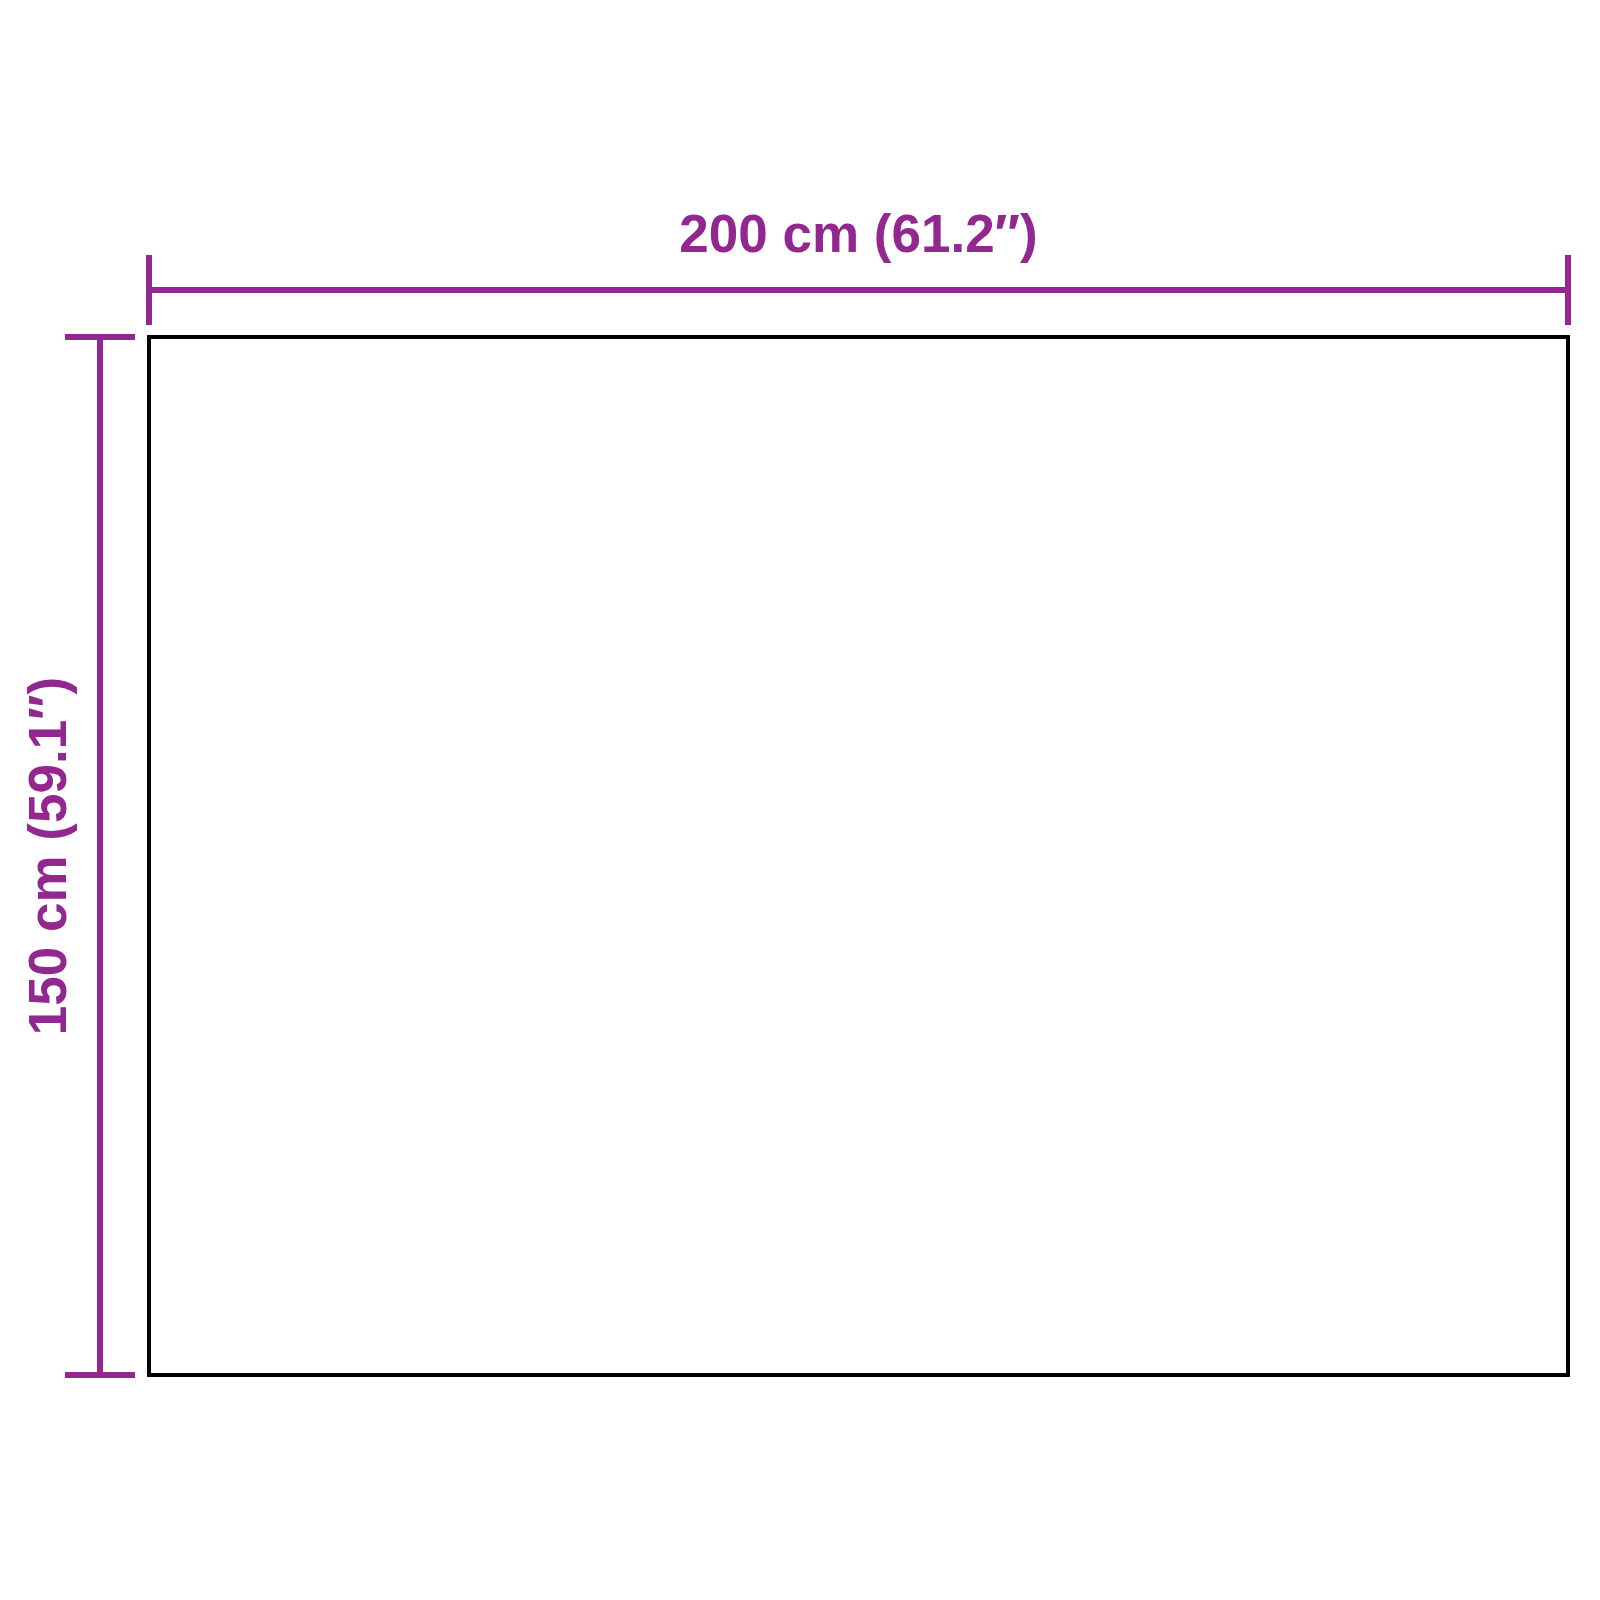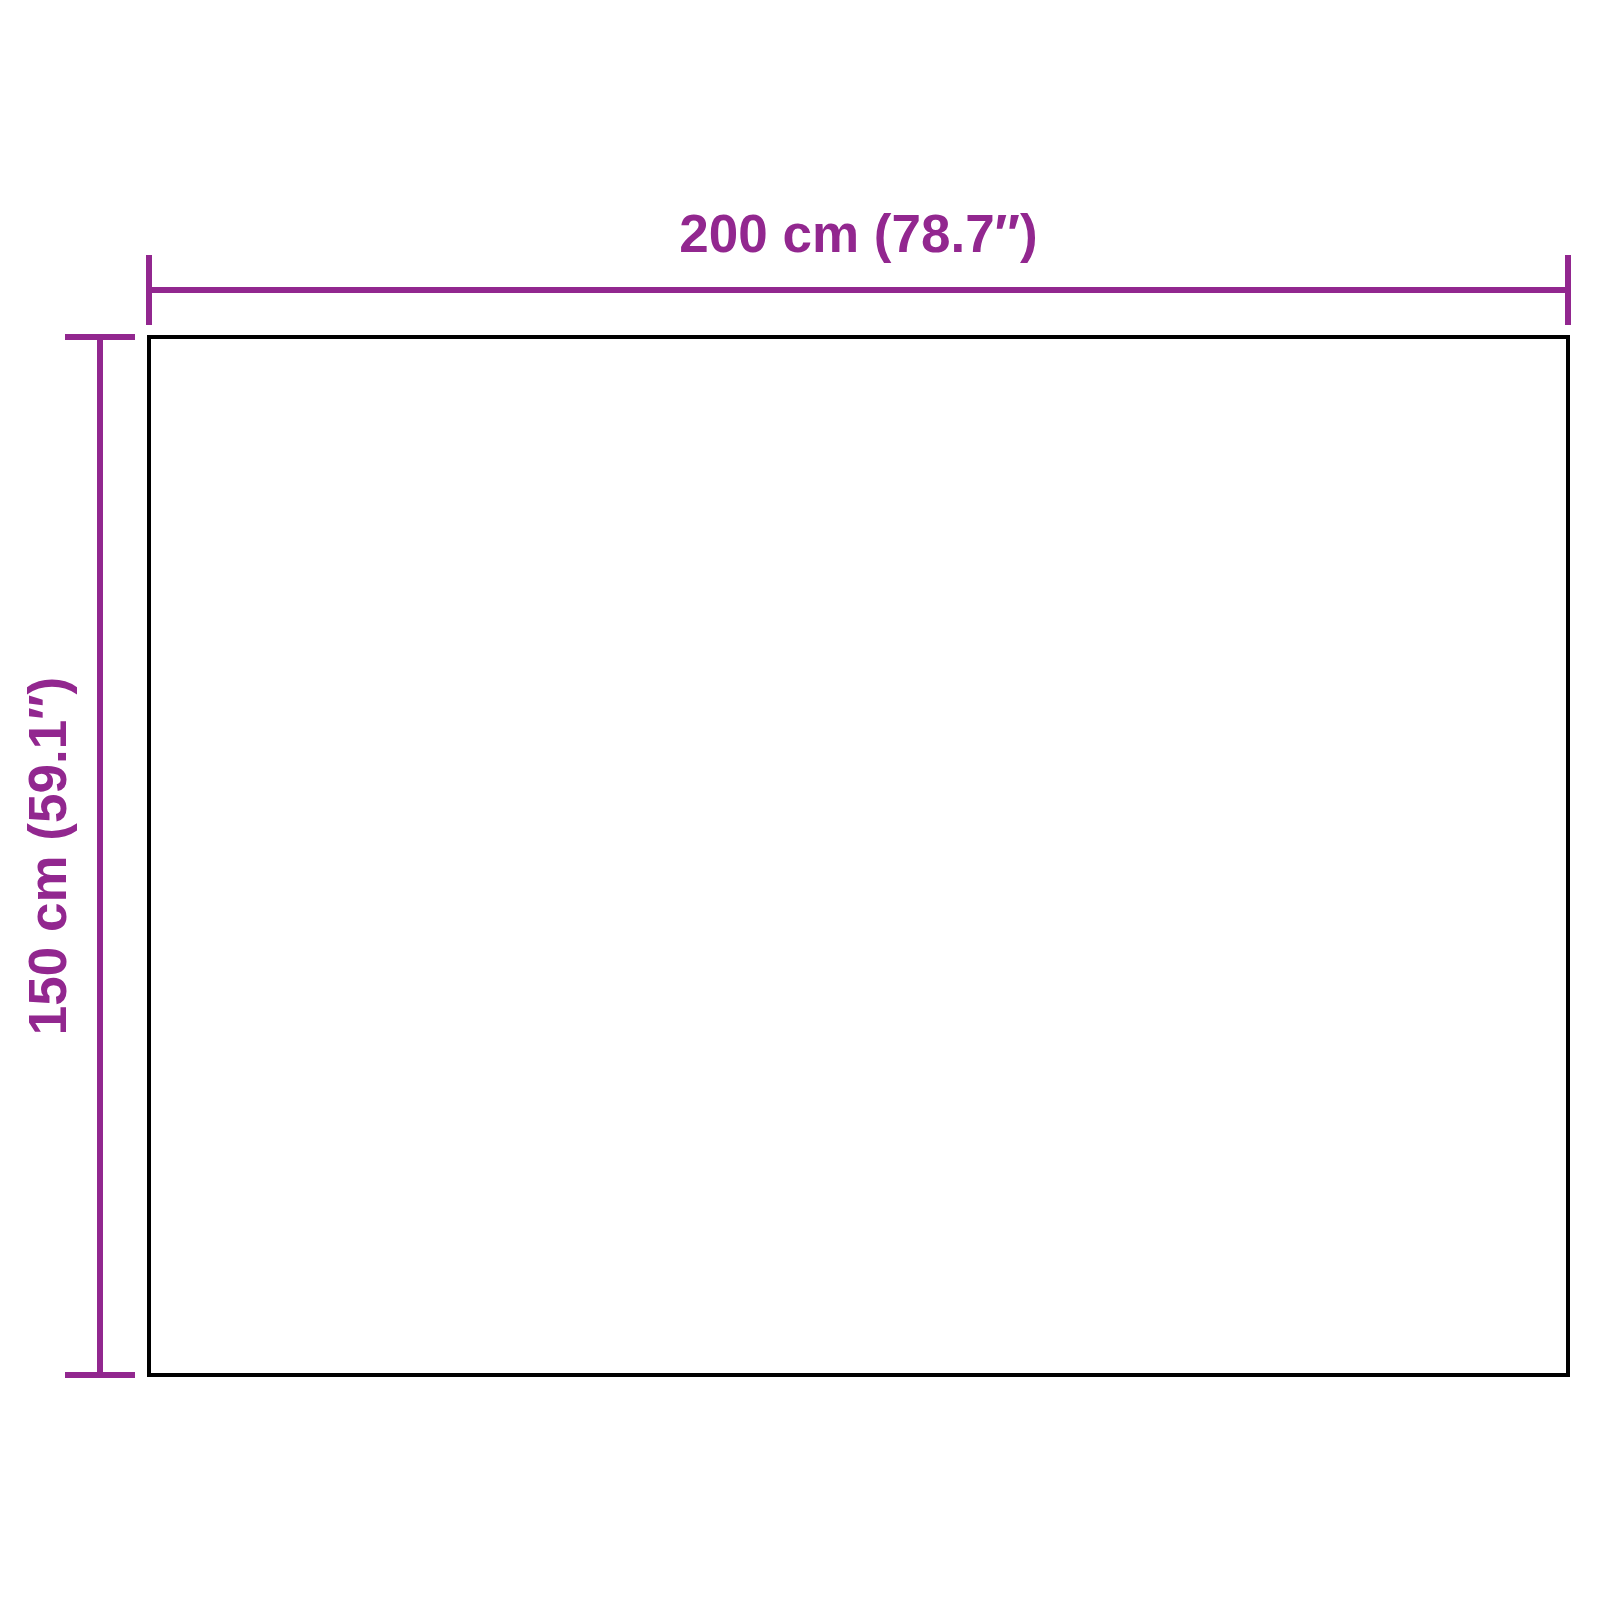--- a/index.html
+++ b/index.html
@@ -70,20 +70,20 @@
 </head>
 <body>
 
 <div class="canvas">
 
   <div class="outline"></div>
 
   <div class="stroke w-line"></div>
   <div class="stroke w-tick-l"></div>
   <div class="stroke w-tick-r"></div>
-  <div class="w-label">200 cm (78.7″)</div>
+  <div class="w-label">200 cm (61.2″)</div>
 
   <div class="stroke h-line"></div>
   <div class="stroke h-tick-t"></div>
   <div class="stroke h-tick-b"></div>
   <div class="h-label">150 cm (59.1″)</div>
 
 </div>
 
 </body></html>

